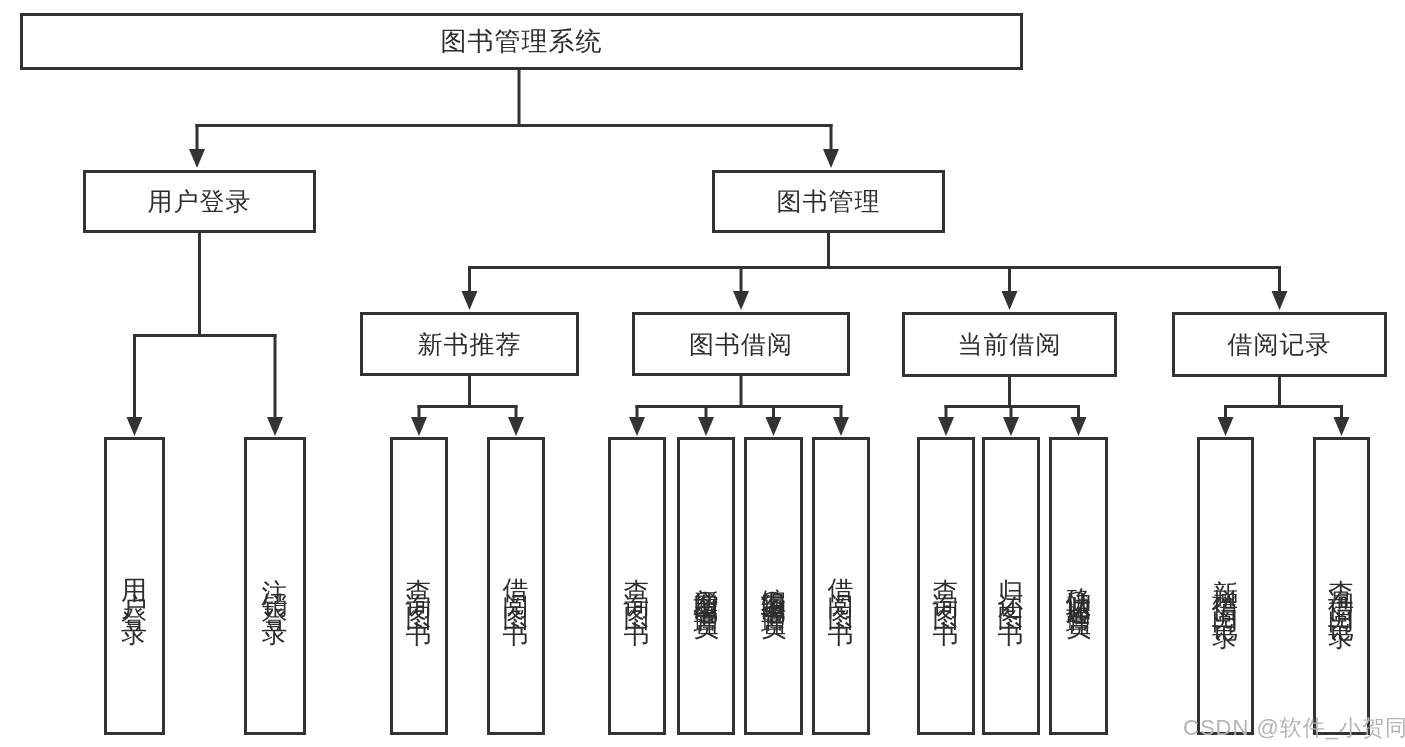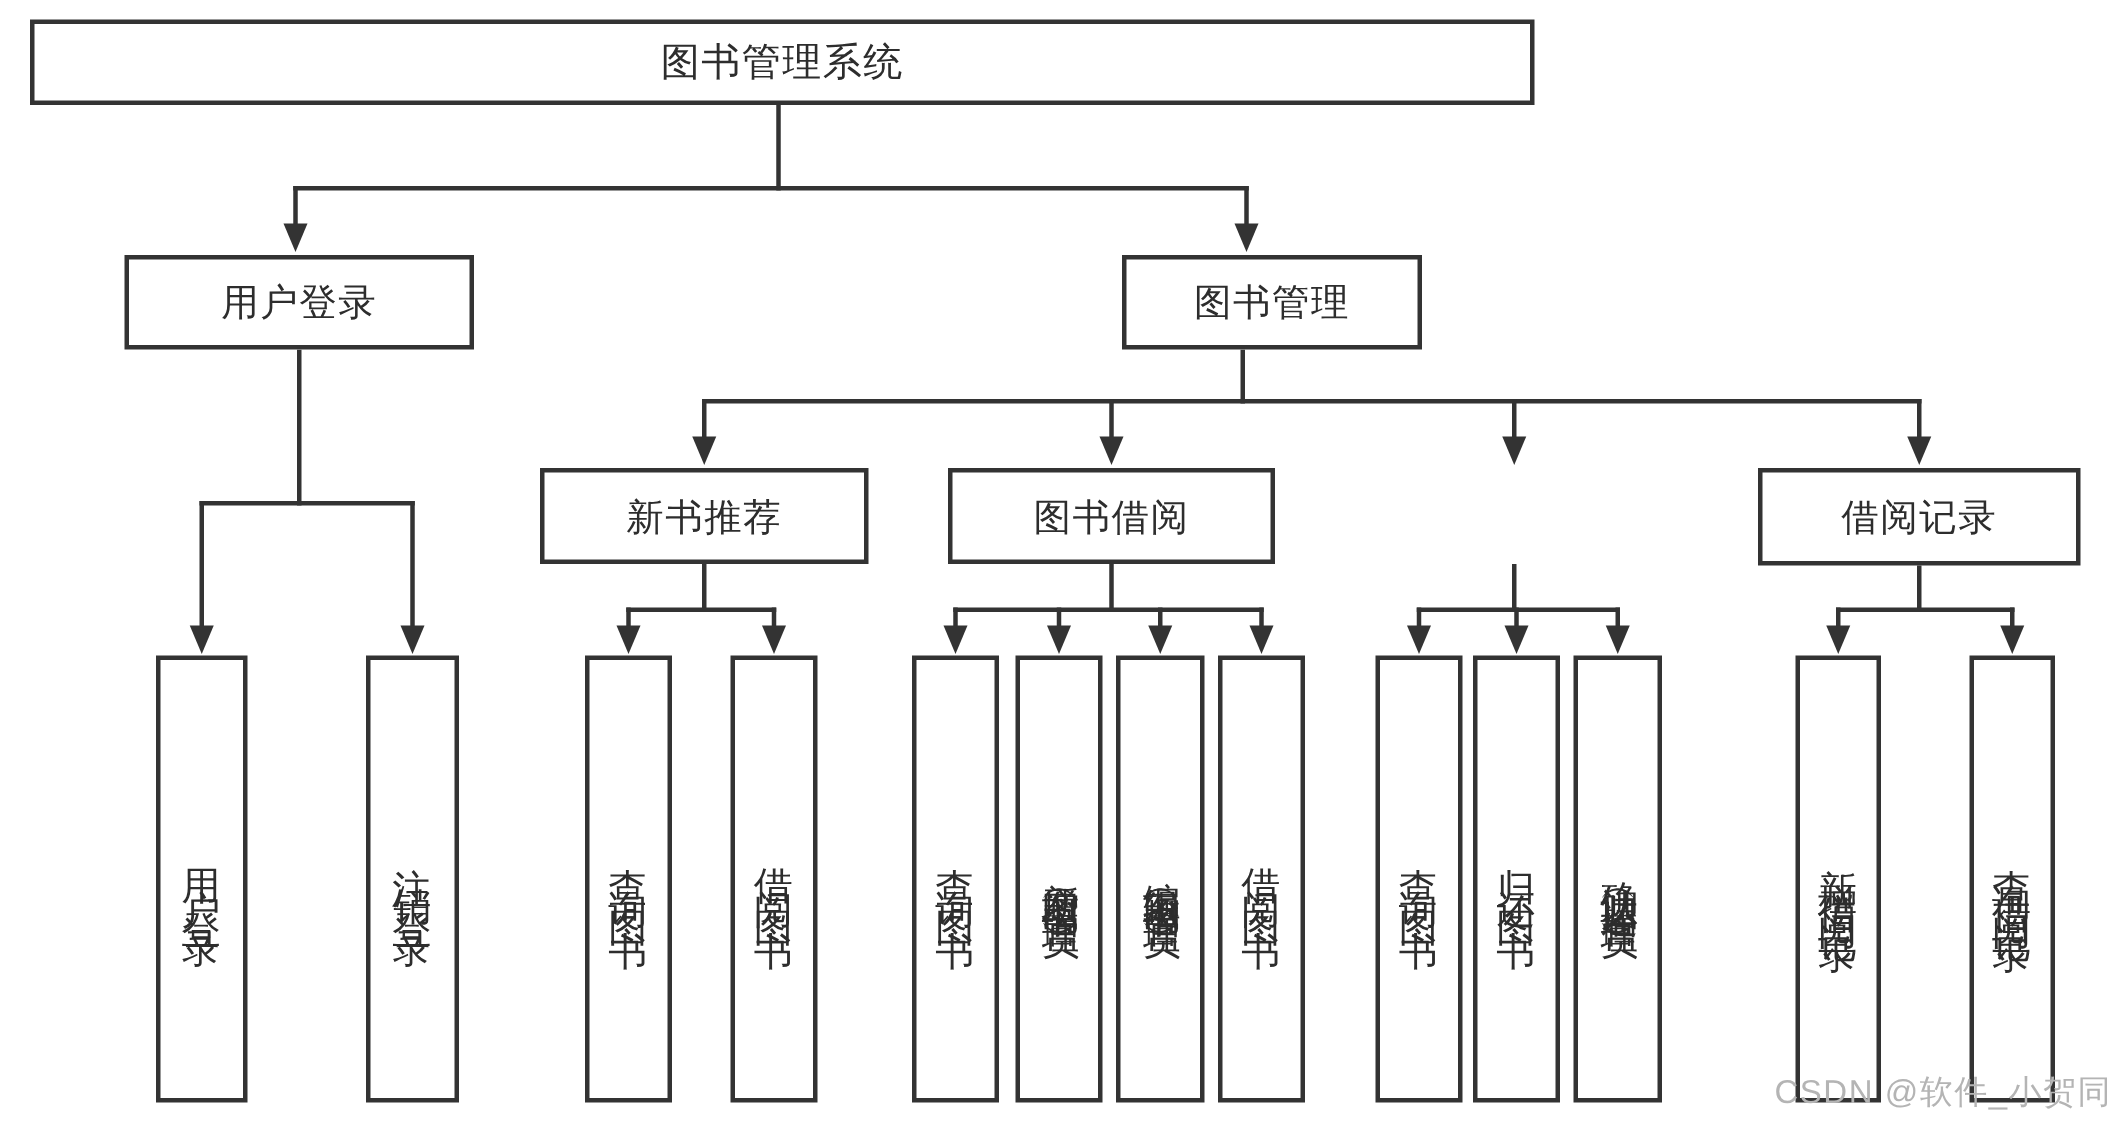--- a/index.html
+++ b/index.html
@@ -122,24 +122,25 @@
     <line x1="1224" y1="406.5" x2="1343" y2="406.5"></line>
     <line x1="1225.5" y1="405" x2="1225.5" y2="420"></line>
     <polygon points="1217.5,417 1233.5,417 1225.5,436"></polygon>
     <line x1="1341.5" y1="405" x2="1341.5" y2="420"></line>
     <polygon points="1333.5,417 1349.5,417 1341.5,436"></polygon>
   </svg>
 
   <div class="box root" style="left:20px;top:13px;width:1003px;height:57px;">图书管理系统</div>
 
   <div class="box" style="left:83px;top:170px;width:233px;height:63px;">用户登录</div>
-  <div class="box" style="left:712px;top:170px;width:200px;height:63px;margin-left:36px;">图书管理</div>
+  <div class="box" style="left:712px;top:170px;width:233px;height:63px;">图书管理</div>
 
   <div class="box" style="left:360px;top:312px;width:219px;height:64px;">新书推荐</div>
   <div class="box" style="left:632px;top:312px;width:218px;height:64px;">图书借阅</div>
+  <div class="box" style="left:902px;top:312px;width:215px;height:65px;">当前借阅</div>
   <div class="box" style="left:1172px;top:312px;width:215px;height:65px;">借阅记录</div>
 
   <div class="leaf" style="left:104px;width:61px;">
     <span class="vtext">用户登录</span>
   </div>
   <div class="leaf" style="left:244px;width:62px;">
     <span class="vtext">注销登录</span>
   </div>
 
   <div class="leaf" style="left:390px;width:58px;">

